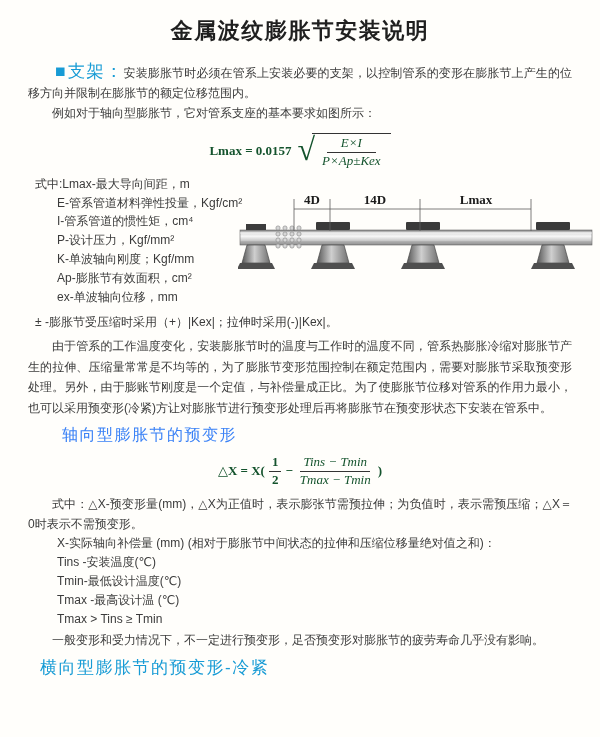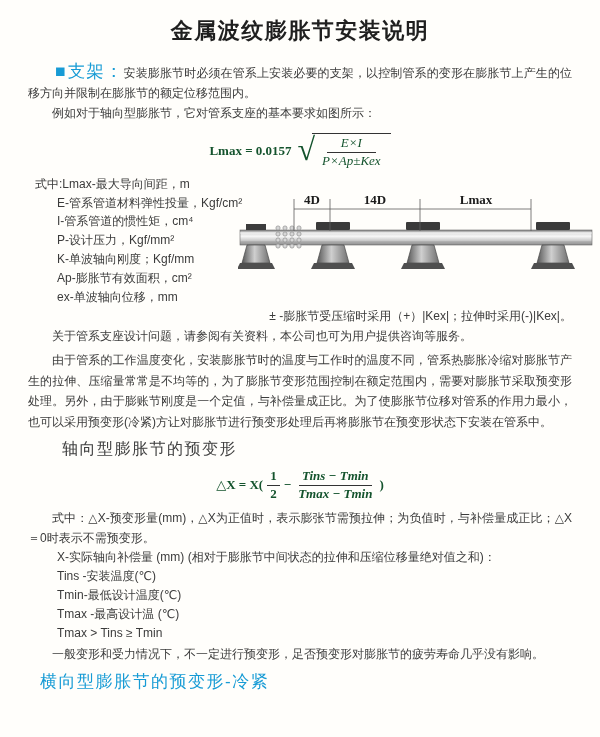--- a/index.html
+++ b/index.html
@@ -17,21 +17,21 @@
   .para{font-size:12px;line-height:20px;margin:0 28px;text-align:justify;}
   .indent{text-indent:2em;}
   .intro{margin-top:15px;text-indent:27px;}
   .sec-inline{color:#179BD5;font-size:17.5px;letter-spacing:1px;white-space:nowrap;}
   .marker{color:#179BD5;font-style:normal;margin-right:1px;}
   .sec-heading{
     font-size:17.5px;font-weight:normal;color:#179BD5;
     margin:13px 28px 0;letter-spacing:1px;
   }
   .sub-heading{
-    font-size:16px;font-weight:normal;color:#404040;
+    font-size:16px;font-weight:normal;color:#3b82f6;
     margin:7px 0 0 62px;letter-spacing:1.5px;
   }
   .sub-heading2{
     font-size:17px;font-weight:normal;color:#179BD5;
     margin:6px 0 0 40px;letter-spacing:1.5px;
   }
   .para2{line-height:20.5px;margin-top:4px;}
   
   .formula-row{
     display:flex;justify-content:center;align-items:center;
@@ -46,26 +46,26 @@
     display:inline-flex;flex-direction:column;align-items:center;
     border-top:1.5px solid #333;margin-left:-3px;padding:2px 8px 0;
     font-style:italic;
   }
   .radicand .rnum{border-bottom:1px solid #333;padding:0 14px 1px;line-height:1.15;text-align:center;}
   .radicand .rden{padding:1px 2px 0;line-height:1.15;}
   .frac{display:inline-flex;flex-direction:column;align-items:center;margin:0 4px;vertical-align:middle;}
   .frac .num{border-bottom:1px solid #333;padding:0 3px 1px;line-height:1.1;}
   .frac .den{padding:1px 3px 0;line-height:1.1;}
   .f2{margin:9px 0 7px;font-weight:bold;}
-  .f2 .ital{font-style:italic;font-weight:bold;}
+  .f2 .ital{font-style:italic;font-weight:normal;}
   
   .defs{font-size:12px;line-height:18.8px;margin:5px 0 0 35px;width:250px;}
   .def{white-space:nowrap;}
   .def + .def{padding-left:22px;}
-  .pm-note{margin-top:0;margin-left:35px;text-align:right;}
+  .pm-note{margin-top:6px;margin-left:35px;text-align:left;}
   .items{font-size:12px;line-height:19px;margin:0 28px 0 57px;}
   .items div{white-space:nowrap;}
   .axial-note{margin-top:1px;}
   
   .diagram{position:absolute;left:238px;top:191px;}
   .dim-label{
     font-family:"Liberation Serif","DejaVu Serif",serif;
     font-weight:bold;font-size:13px;fill:#1c1c1c;
   }
 </style>
@@ -170,42 +170,41 @@
       <line x1="92" y1="8" x2="92" y2="40"></line>
       <line x1="182" y1="8" x2="182" y2="40"></line>
       <line x1="293" y1="8" x2="293" y2="40"></line>
     </g>
     <text class="dim-label" x="74" y="13" text-anchor="middle">4D</text>
     <text class="dim-label" x="137" y="13" text-anchor="middle">14D</text>
     <text class="dim-label" x="238" y="13" text-anchor="middle">Lmax</text>
   </svg>
 
   <p class="para pm-note">± -膨胀节受压缩时采用（+）|Kex|；拉伸时采用(-)|Kex|。</p>
-  <p class="para indent">关于管系支座设计问题，请参阅有关资料，本公司也可为用户提供咨询等服务。</p>
 
 
   <p class="para para2 indent">由于管系的工作温度变化，安装膨胀节时的温度与工作时的温度不同，管系热膨胀冷缩对膨胀节产生的拉伸、压缩量常常是不均等的，为了膨胀节变形范围控制在额定范围内，需要对膨胀节采取预变形处理。另外，由于膨账节刚度是一个定值，与补偿量成正比。为了使膨胀节位移对管系的作用力最小，也可以采用预变形(冷紧)方让对膨胀节进行预变形处理后再将膨胀节在预变形状态下安装在管系中。</p>
 
   <h3 class="sub-heading">轴向型膨胀节的预变形</h3>
 
   <div class="formula-row f2">
     <span>△X = X(</span>
     <span class="frac">
       <span class="num">1</span>
       <span class="den">2</span>
     </span>
     <span>−</span>
     <span class="frac ital">
       <span class="num">Tins − Tmin</span>
       <span class="den">Tmax − Tmin</span>
     </span>
     <span>)</span>
   </div>
 
-  <p class="para indent">式中：△X-预变形量(mm)，△X为正值时，表示膨张节需预拉伸；为负值时，与补偿量成正比；△X＝0时表示不需预变形。</p>
+  <p class="para indent">式中：△X-预变形量(mm)，△X为正值时，表示膨张节需预拉伸；为负值时，表示需预压缩；△X＝0时表示不需预变形。</p>
 
   <div class="items">
     <div>X-实际轴向补偿量 (mm) (相对于膨胀节中间状态的拉伸和压缩位移量绝对值之和)：</div>
     <div>Tins -安装温度(℃)</div>
     <div>Tmin-最低设计温度(℃)</div>
     <div>Tmax -最高设计温 (℃)</div>
     <div>Tmax &gt; Tins ≥ Tmin</div>
   </div>
 
   <p class="para indent axial-note">一般变形和受力情况下，不一定进行预变形，足否预变形对膨胀节的疲劳寿命几乎没有影响。</p>

